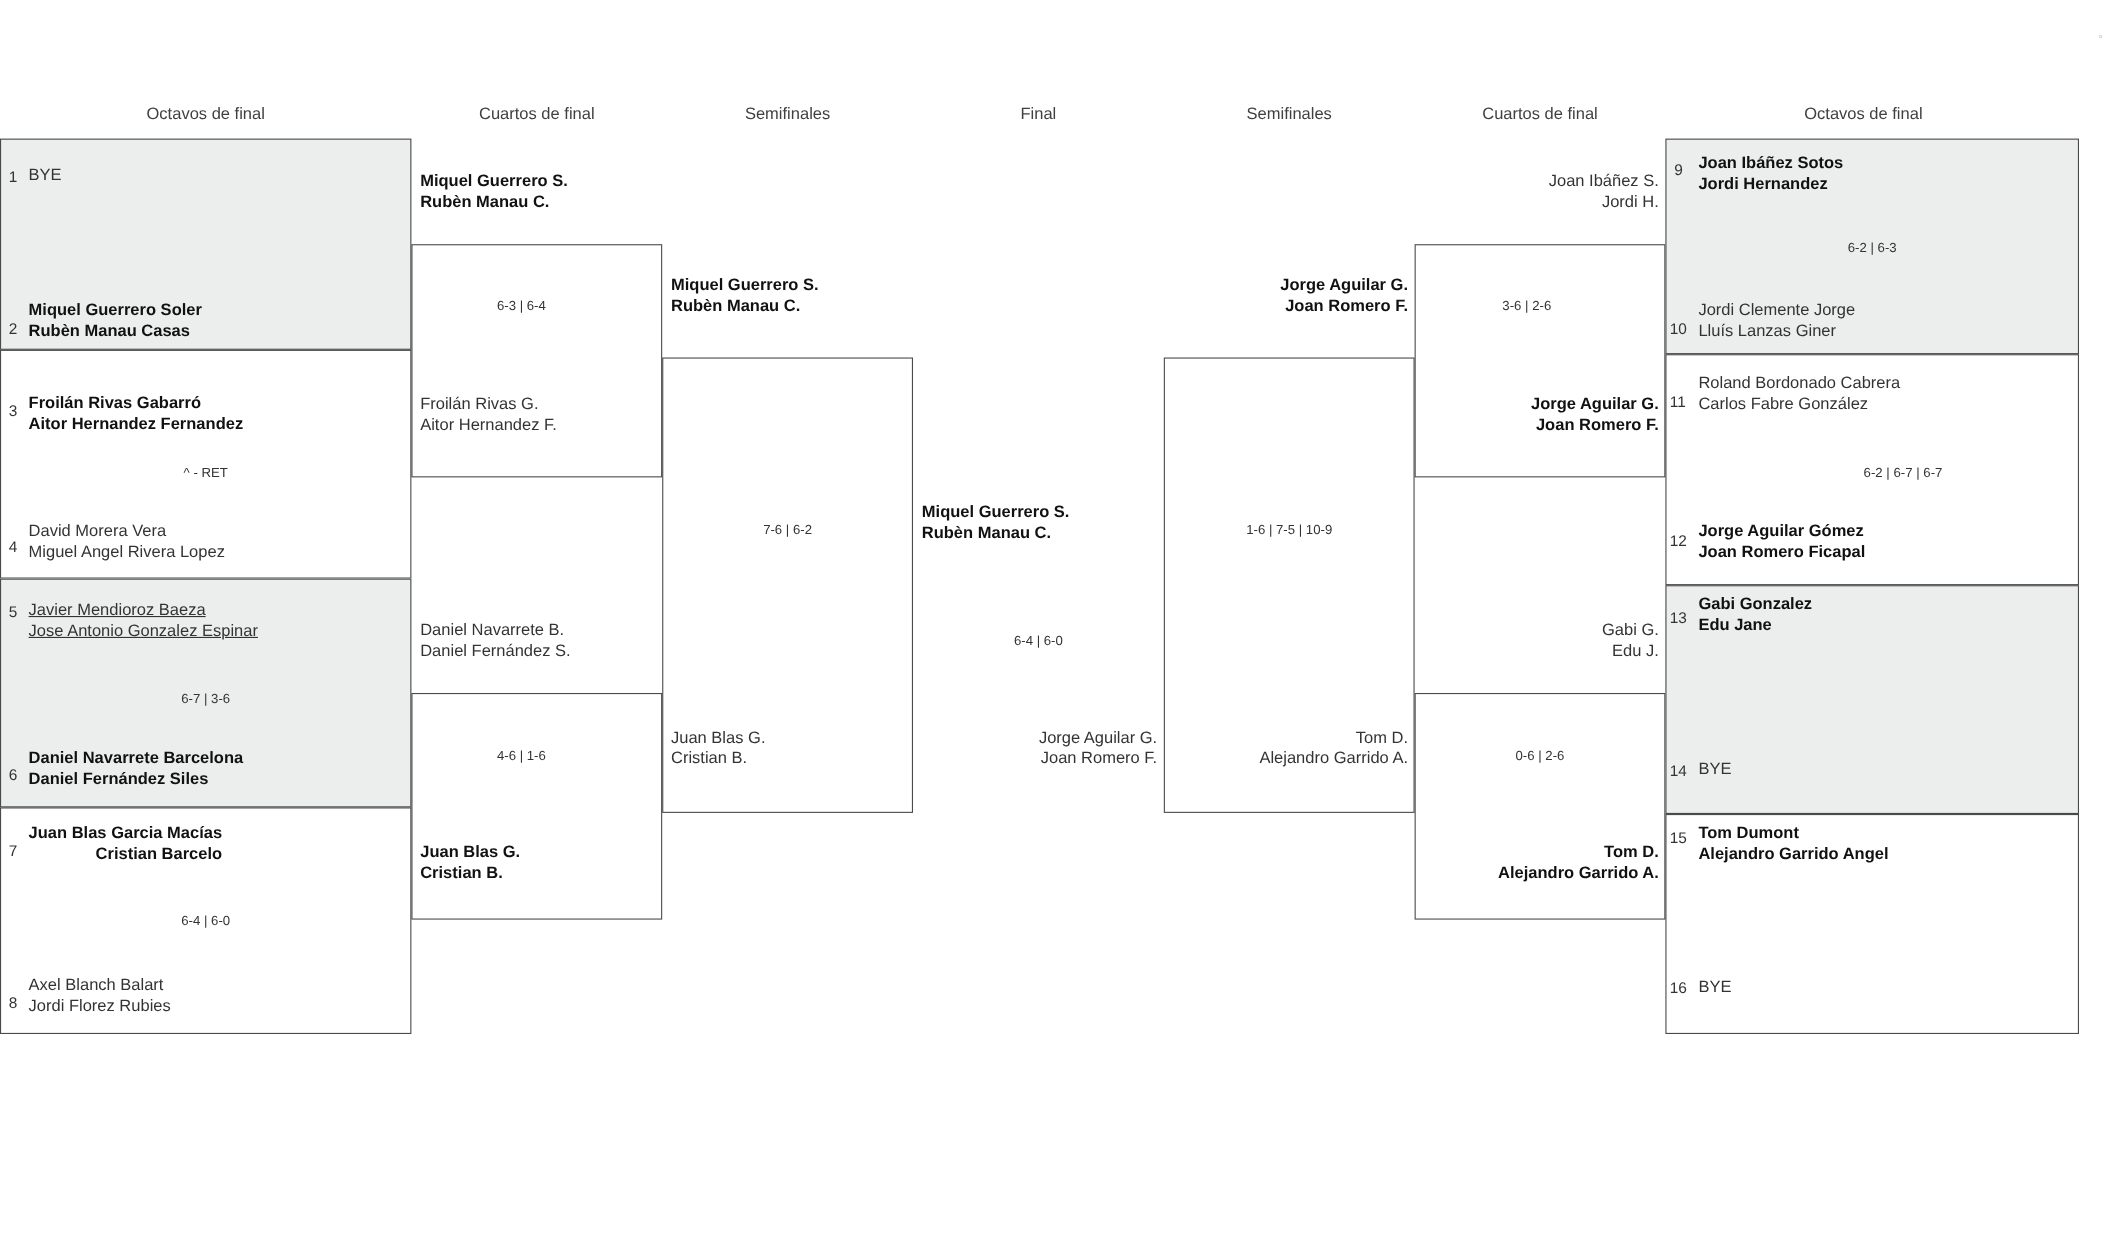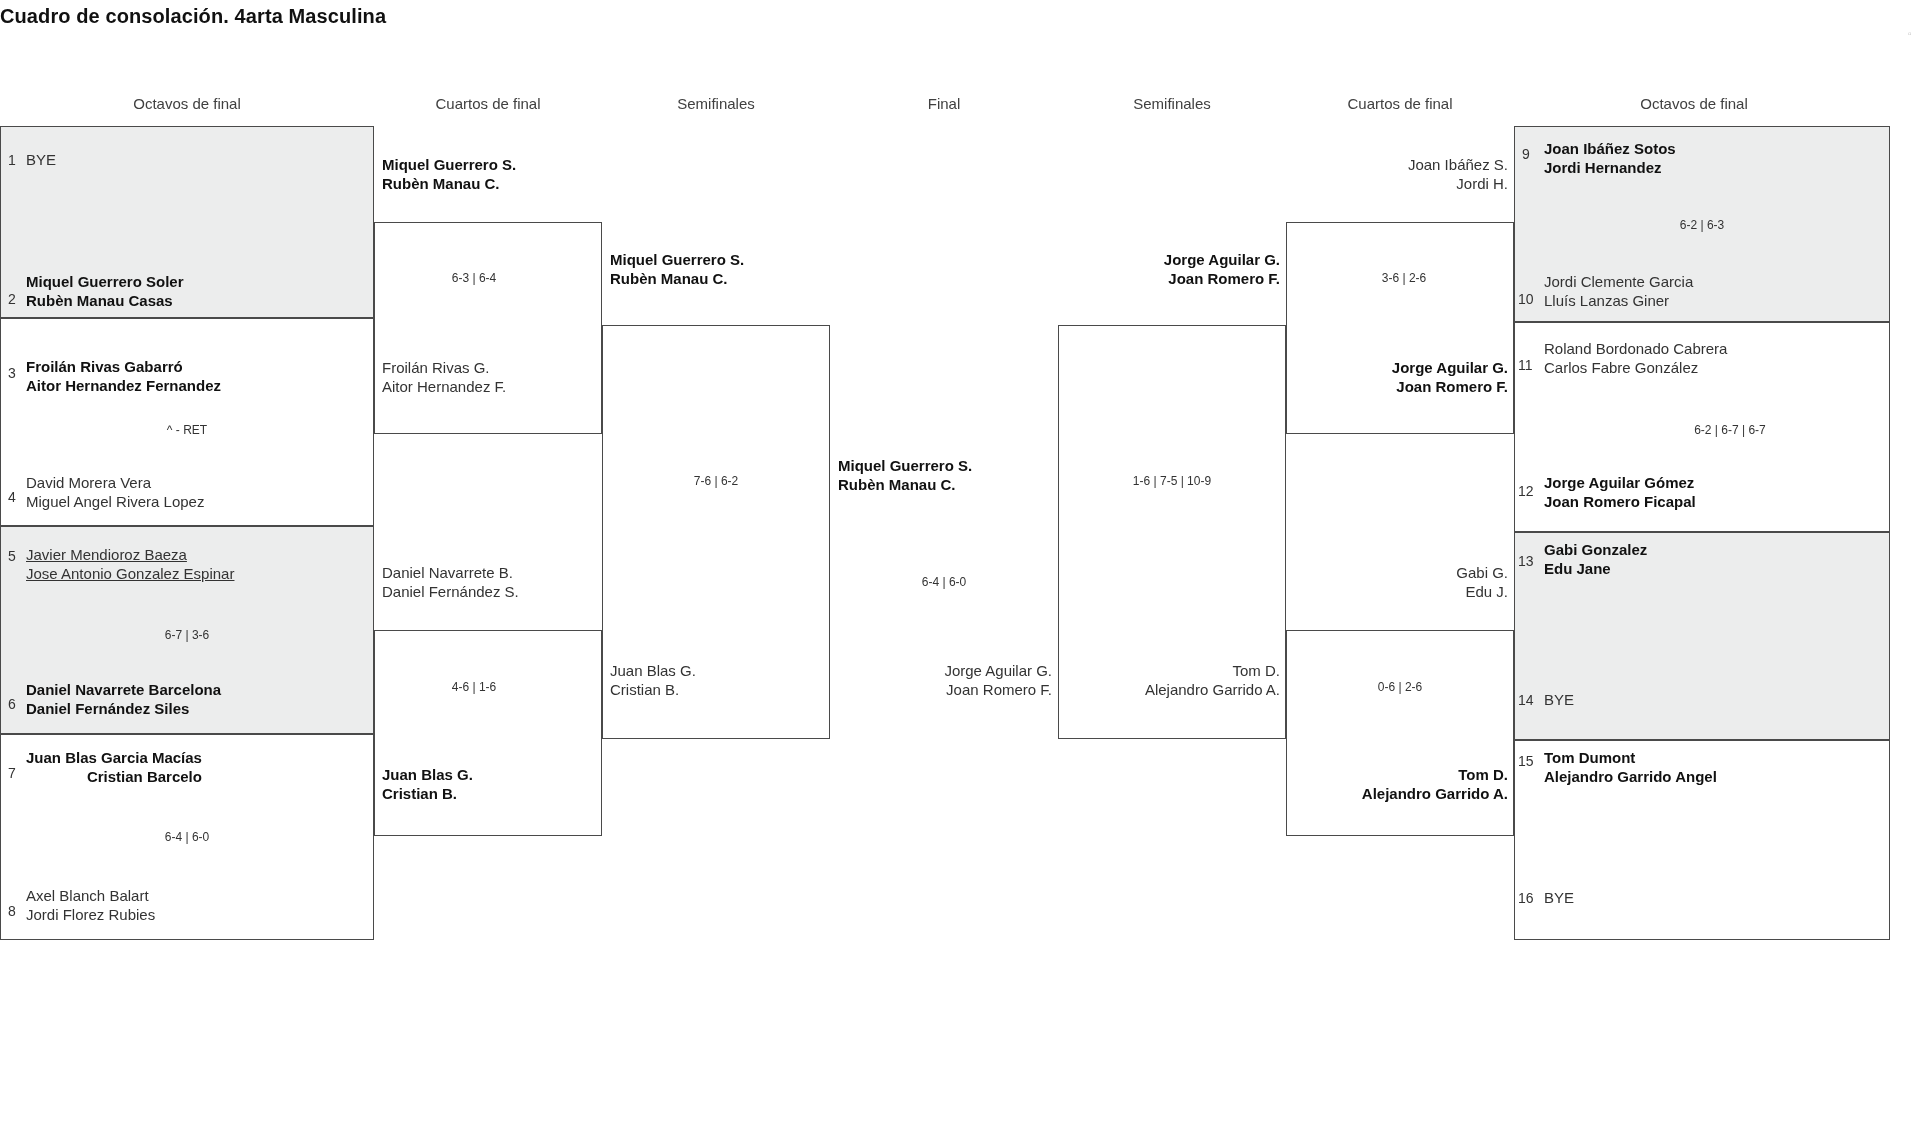--- a/index.html
+++ b/index.html
@@ -87,21 +87,20 @@
     color: #bbb;
     font-size: 10px;
   }
 </style>
 </head>
 <body>
 
 <div id="root">
 
   <div class="title-block">
-    <div class="title-line">Cuadro de consolación. 4arta Masculina</div>
   </div>
 
   <div class="round-label" style="left:0px; top:95px; width:374px;">Octavos de final</div>
   <div class="round-label" style="left:374px; top:95px; width:228px;">Cuartos de final</div>
   <div class="round-label" style="left:602px; top:95px; width:228px;">Semifinales</div>
   <div class="round-label" style="left:830px; top:95px; width:228px;">Final</div>
   <div class="round-label" style="left:1058px; top:95px; width:228px;">Semifinales</div>
   <div class="round-label" style="left:1286px; top:95px; width:228px;">Cuartos de final</div>
   <div class="round-label" style="left:1514px; top:95px; width:360px;">Octavos de final</div>
 
@@ -227,21 +226,21 @@
   </div>
   <div class="team normal right" style="left:1292px; top:563px; width:216px;">
     <span class="ln">Gabi G.</span>
     <span class="ln">Edu J.</span>
   </div>
   <div class="team bold right" style="left:1292px; top:765px; width:216px;">
     <span class="ln">Tom D.</span>
     <span class="ln">Alejandro Garrido A.</span>
   </div>
 
-  <div class="score center" style="left:1286px; top:271px; width:204px;padding-left:16px;">3-6 | 2-6</div>
+  <div class="score center" style="left:1286px; top:271px; width:204px;">3-6 | 2-6</div>
   <div class="score center" style="left:1286px; top:680px; width:228px;">0-6 | 2-6</div>
 
   <div class="slot shaded bordered" style="left:1514px; top:126px; width:376px; height:196px;"></div>
   <div class="slot bordered" style="left:1514px; top:322px; width:376px; height:210px;"></div>
   <div class="slot shaded bordered" style="left:1514px; top:532px; width:376px; height:208px;"></div>
   <div class="slot bordered" style="left:1514px; top:740px; width:376px; height:200px;"></div>
 
   <div class="seed" style="left:1522px; top:146px;">9</div>
   <div class="seed" style="left:1518px; top:291px;">10</div>
   <div class="seed" style="left:1518px; top:357px;">11</div>
@@ -249,21 +248,21 @@
   <div class="seed" style="left:1518px; top:553px;">13</div>
   <div class="seed" style="left:1518px; top:692px;">14</div>
   <div class="seed" style="left:1518px; top:753px;">15</div>
   <div class="seed" style="left:1518px; top:890px;">16</div>
 
   <div class="team bold" style="left:1544px; top:139px;">
     <span class="ln">Joan Ibáñez Sotos</span>
     <span class="ln">Jordi Hernandez</span>
   </div>
   <div class="team normal" style="left:1544px; top:272px;">
-    <span class="ln">Jordi Clemente Garcia</span>
+    <span class="ln">Jordi Clemente Jorge</span>
     <span class="ln">Lluís Lanzas Giner</span>
   </div>
   <div class="team normal" style="left:1544px; top:339px;">
     <span class="ln">Roland Bordonado Cabrera</span>
     <span class="ln">Carlos Fabre González</span>
   </div>
   <div class="team bold" style="left:1544px; top:473px;">
     <span class="ln">Jorge Aguilar Gómez</span>
     <span class="ln">Joan Romero Ficapal</span>
   </div>

